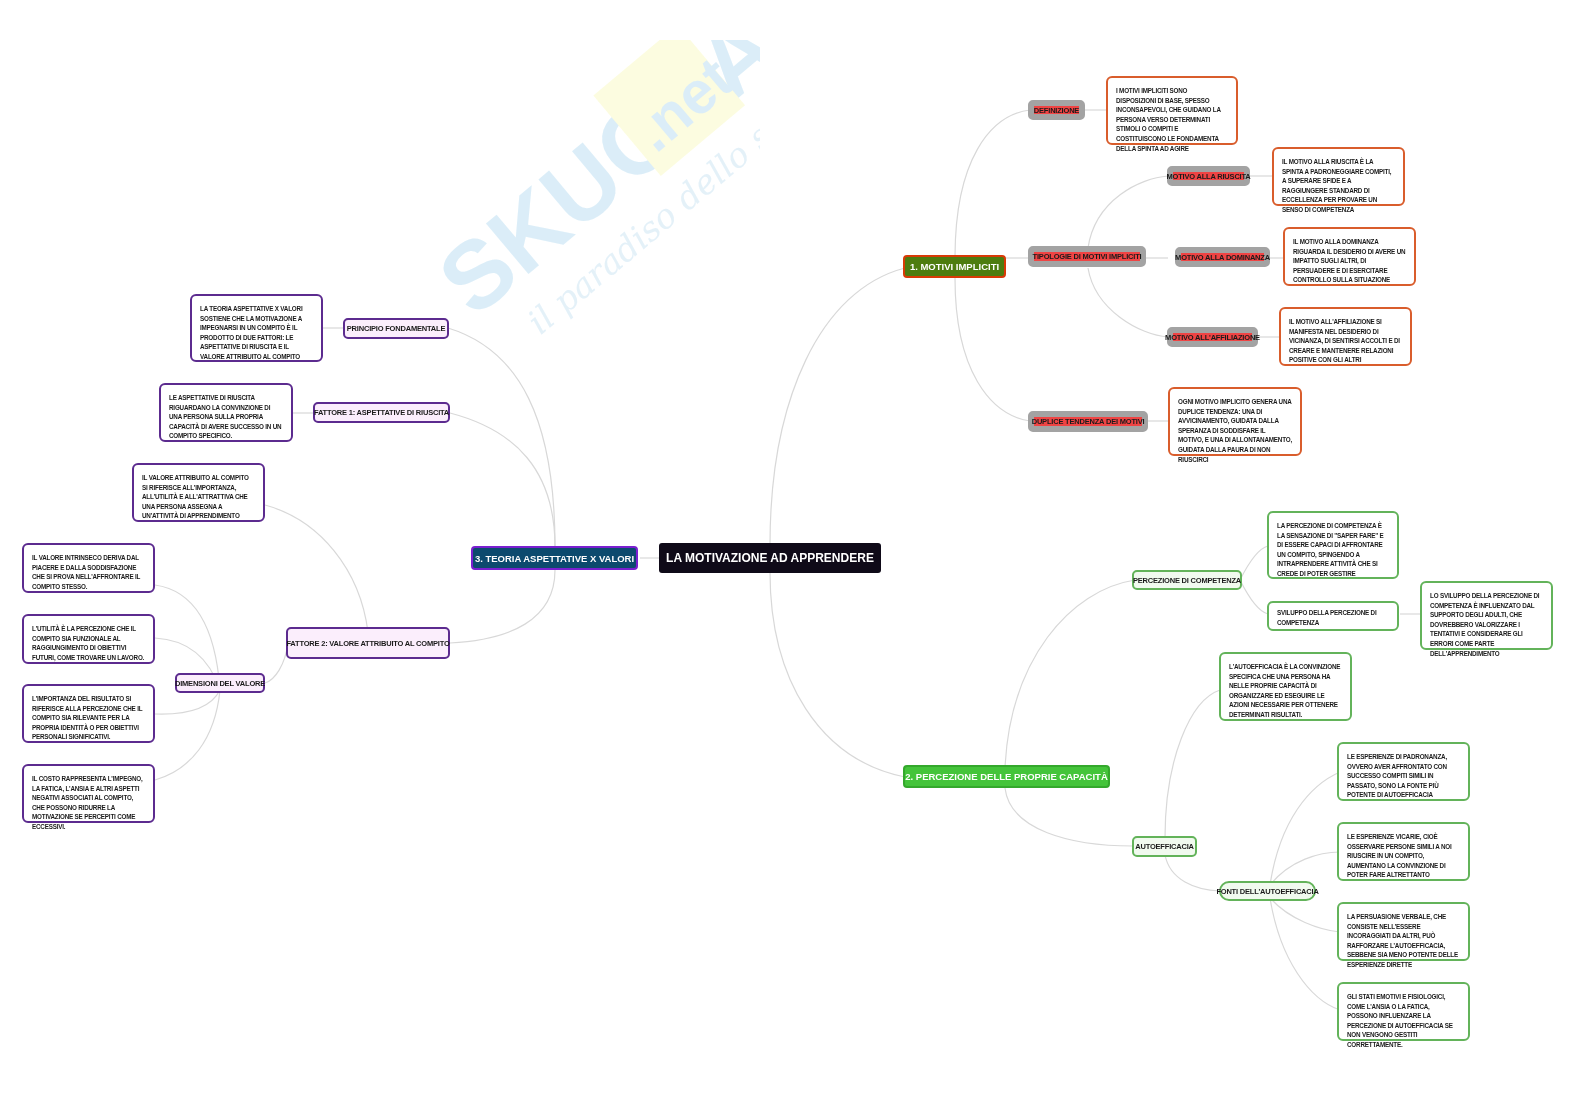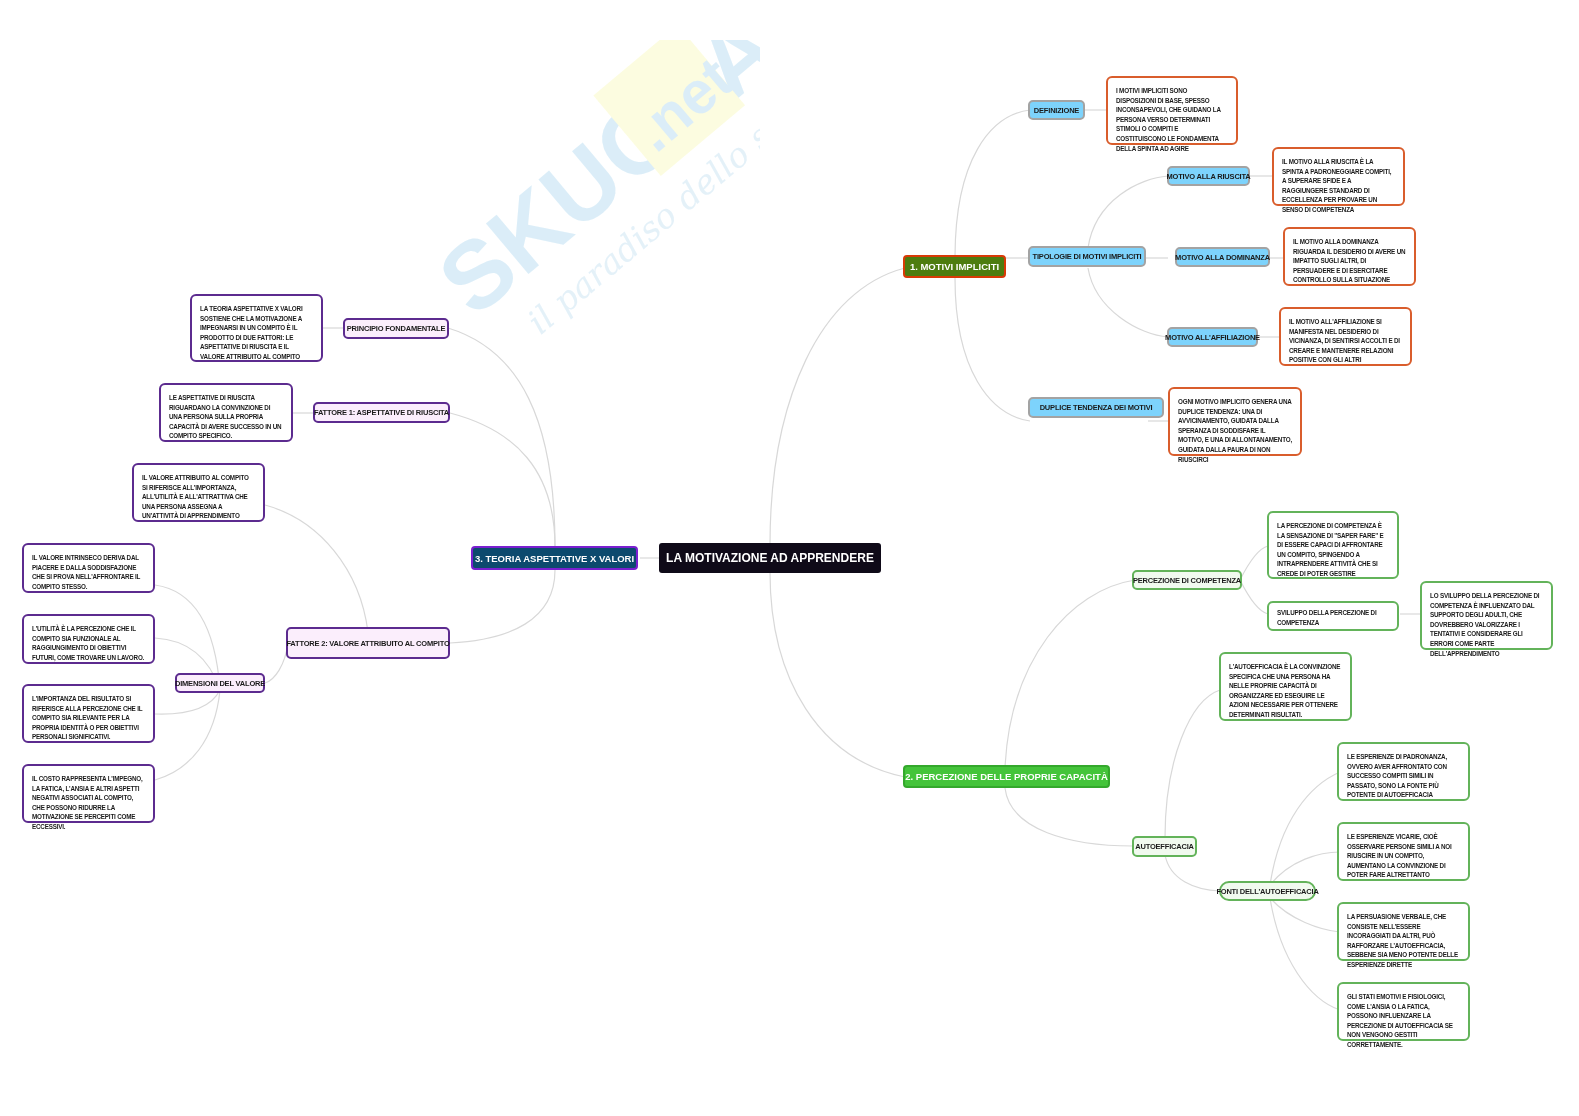--- a/index.html
+++ b/index.html
@@ -13,21 +13,21 @@
            border-radius:5px; font-size:7.5px; white-space:nowrap; padding:0 6px; }
   .desc { border-radius:6px; font-size:6.3px; line-height:9.6px; padding:8px 8px;
           background:#fff; font-weight:bold; }
   .root { background:#0f0a18; color:#fff; font-size:12px; border-radius:3px; display:flex;
           align-items:center; justify-content:center; font-weight:bold; letter-spacing:0; }
   .main { color:#fff; font-size:9.5px; border-radius:4px; display:flex; align-items:center;
           justify-content:center; letter-spacing:0; }
   .o-main { background:#4d7c0f; border:2px solid #d83a06; }
   .g-main { background:#44c43a; border:2px solid #34a82c; }
   .p-main { background:#0c4a6e; border:2px solid #7a1fd0; }
-  .o-lab { background:#7dd3fc; border:2px solid #a3a3a3; }
+  .o-lab { background:#ef4444; border:6px solid #a3a3a3; }
   .o-desc { border:2px solid #d95d2c; }
   .g-lab { background:#f1faef; border:2px solid #63b35a; }
   .g-desc { border:2px solid #63b35a; }
   .p-lab { background:#fbeefc; border:2px solid #5c2b8f; }
   .p-desc { border:2px solid #5c2b8f; }
   .watermark { position:absolute; left:380px; top:40px; width:380px; height:320px; pointer-events:none; }
 </style>
 </head>
 <body>
 
@@ -96,21 +96,21 @@
 
   <div class="node label o-lab" style="left:1167px;top:166px;width:83px;height:20px;">MOTIVO ALLA RIUSCITA</div>
   <div class="node desc o-desc" style="left:1272px;top:147px;width:133px;height:59px;">IL MOTIVO ALLA RIUSCITA È LA SPINTA A PADRONEGGIARE COMPITI, A SUPERARE SFIDE E A RAGGIUNGERE STANDARD DI ECCELLENZA PER PROVARE UN SENSO DI COMPETENZA</div>
 
   <div class="node label o-lab" style="left:1167px;top:247px;width:95px;height:20px;margin-left:8px;">MOTIVO ALLA DOMINANZA</div>
   <div class="node desc o-desc" style="left:1283px;top:227px;width:133px;height:59px;">IL MOTIVO ALLA DOMINANZA RIGUARDA IL DESIDERIO DI AVERE UN IMPATTO SUGLI ALTRI, DI PERSUADERE E DI ESERCITARE CONTROLLO SULLA SITUAZIONE</div>
 
   <div class="node label o-lab" style="left:1167px;top:327px;width:91px;height:20px;">MOTIVO ALL'AFFILIAZIONE</div>
   <div class="node desc o-desc" style="left:1279px;top:307px;width:133px;height:59px;">IL MOTIVO ALL'AFFILIAZIONE SI MANIFESTA NEL DESIDERIO DI VICINANZA, DI SENTIRSI ACCOLTI E DI CREARE E MANTENERE RELAZIONI POSITIVE CON GLI ALTRI</div>
 
-  <div class="node label o-lab" style="left:1028px;top:397px;width:136px;height:21px;">DUPLICE TENDENZA DEI MOTIVI</div>
+  <div class="node label o-lab" style="left:1028px;top:411px;width:120px;height:21px;">DUPLICE TENDENZA DEI MOTIVI</div>
   <div class="node desc o-desc" style="left:1168px;top:387px;width:134px;height:69px;">OGNI MOTIVO IMPLICITO GENERA UNA DUPLICE TENDENZA: UNA DI AVVICINAMENTO, GUIDATA DALLA SPERANZA DI SODDISFARE IL MOTIVO, E UNA DI ALLONTANAMENTO, GUIDATA DALLA PAURA DI NON RIUSCIRCI</div>
 
   <div class="node main g-main" style="left:903px;top:765px;width:207px;height:23px;">2. PERCEZIONE DELLE PROPRIE CAPACITÀ</div>
 
   <div class="node label g-lab" style="left:1132px;top:570px;width:110px;height:20px;">PERCEZIONE DI COMPETENZA</div>
   <div class="node desc g-desc" style="left:1267px;top:511px;width:132px;height:68px;">LA PERCEZIONE DI COMPETENZA È LA SENSAZIONE DI "SAPER FARE" E DI ESSERE CAPACI DI AFFRONTARE UN COMPITO, SPINGENDO A INTRAPRENDERE ATTIVITÀ CHE SI CREDE DI POTER GESTIRE</div>
 
   <div class="node desc g-desc" style="left:1267px;top:601px;width:132px;height:30px;padding:5px 8px;">SVILUPPO DELLA PERCEZIONE DI COMPETENZA</div>
   <div class="node desc g-desc" style="left:1420px;top:581px;width:133px;height:69px;">LO SVILUPPO DELLA PERCEZIONE DI COMPETENZA È INFLUENZATO DAL SUPPORTO DEGLI ADULTI, CHE DOVREBBERO VALORIZZARE I TENTATIVI E CONSIDERARE GLI ERRORI COME PARTE DELL'APPRENDIMENTO</div>
 

